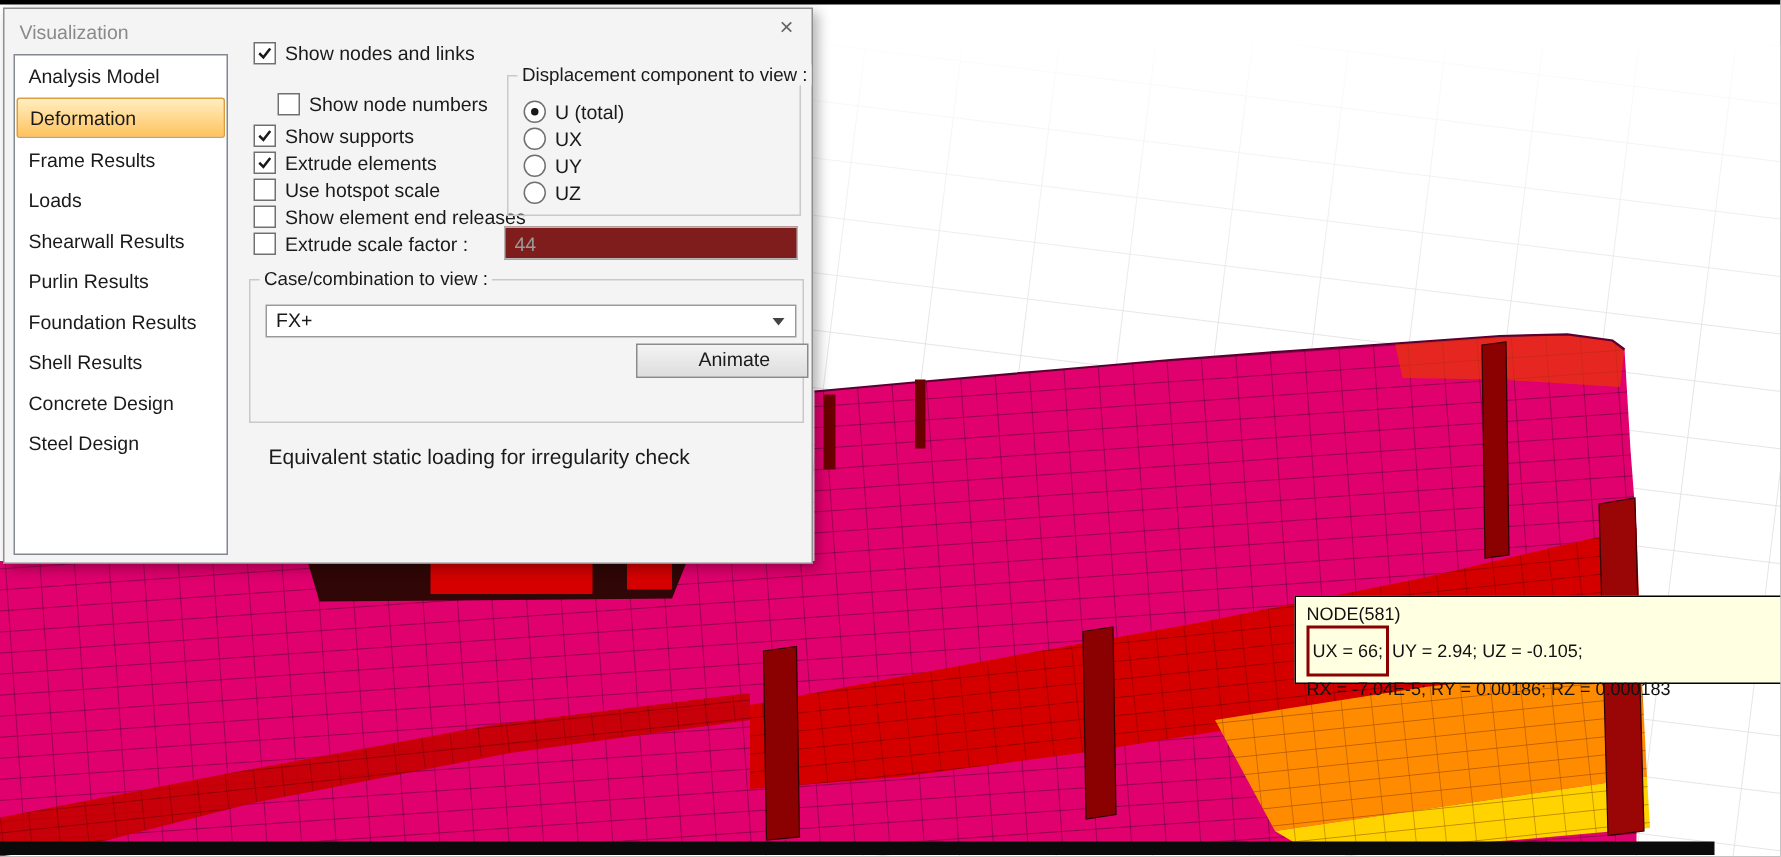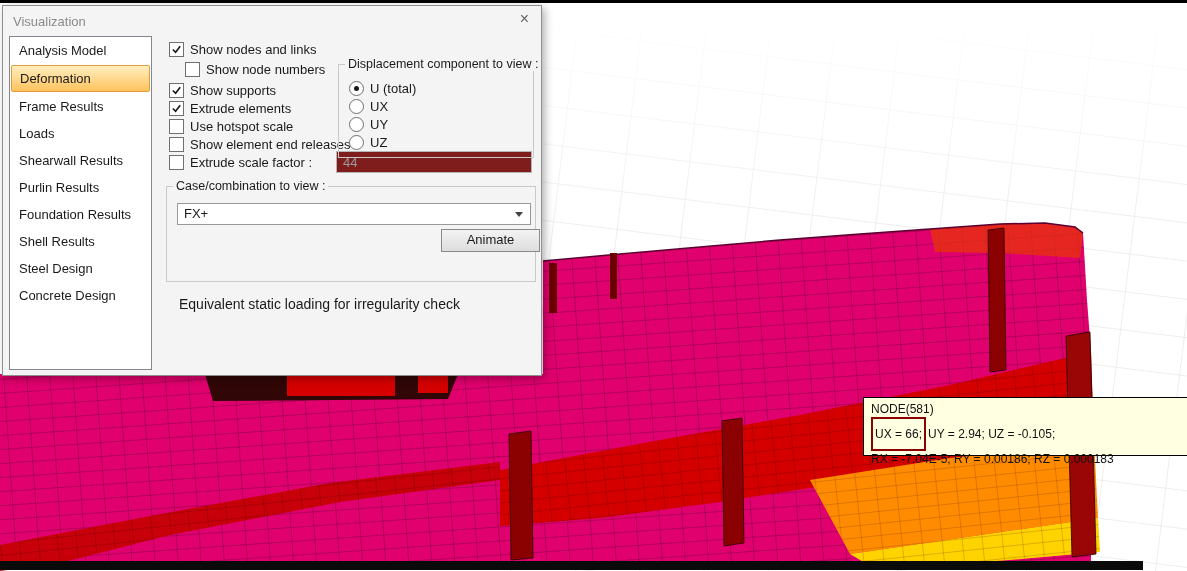--- a/index.html
+++ b/index.html
@@ -30,44 +30,44 @@
   .row{position:absolute;display:flex;align-items:center;white-space:nowrap;}
   .cb{width:13px;height:13px;background:#fff;border:1px solid #707070;margin-right:6px;
       display:inline-flex;align-items:center;justify-content:center;flex:0 0 13px;}
   .cb svg{display:none;width:11px;height:11px;stroke:#1a1a1a;stroke-width:1.8;fill:none;}
   .cb[data-checked="true"] svg{display:block;}
   .rd{width:13px;height:13px;border:1px solid #707070;border-radius:50%;background:#fff;
       margin-right:6px;display:inline-flex;align-items:center;justify-content:center;flex:0 0 13px;}
   .rd i{display:none;width:5px;height:5px;border-radius:50%;background:#1a1a1a;}
   .rd[data-selected="true"] i{display:block;}
 
-  .r1{left:166px;top:36px;} .r2{left:182px;top:56px;} .r3{left:166px;top:77px;}
+  .r1{left:166px;top:22px;} .r2{left:182px;top:56px;} .r3{left:166px;top:77px;}
   .r4{left:166px;top:95px;} .r5{left:166px;top:113px;} .r6{left:166px;top:131px;}
   .r7{left:166px;top:149px;}
 
   .scale-input{position:absolute;left:333px;top:145px;width:188px;height:20px;
       border:1px solid #b5b5b5;background:#7f1d1d;color:#9a9a9a;font-size:13px;
       font-family:"Liberation Sans",sans-serif;padding:0 0 0 6px;}
 
   .groupbox{position:absolute;border:1px solid #c9c9c9;background:transparent;}
   .gb-legend{position:absolute;top:-8px;left:6px;background:#f4f4f4;padding:0 3px;
              font-size:12.5px;white-space:nowrap;}
-  #group-displacement{left:335px;top:44px;width:194px;height:92px;margin-top:14px;}
+  #group-displacement{left:335px;top:44px;width:194px;height:92px;}
   #group-displacement .row{left:10px;}
   .gr1{top:16px;} .gr2{top:34px;} .gr3{top:52px;} .gr4{top:70px;}
 
   #group-case{left:163px;top:180px;width:368px;height:94px;}
   .combo{position:absolute;left:10px;top:16px;width:346px;height:20px;background:#fff;
          border:1px solid #999;line-height:20px;padding-left:6px;}
   .combo-arrow{position:absolute;right:7px;top:8px;width:0;height:0;
          border-left:4px solid transparent;border-right:4px solid transparent;
          border-top:5px solid #444;}
-  .animate-btn{position:absolute;left:274px;top:42px;width:97px;height:21px;
+  .animate-btn{position:absolute;left:257px;top:42px;width:97px;height:21px;
          border:1px solid #8a8a8a;background:linear-gradient(#f3f3f3,#ddd);
-         font-size:13px;text-align:center;line-height:19px;}
+         font-size:13px;text-align:center;line-height:19px;padding-left:16px;}
   .case-desc{position:absolute;left:12px;top:72px;font-size:14px;white-space:nowrap;margin-top:37px;}
 </style>
 </head>
 <body>
 
 <div id="app">
 
   <svg id="scene" width="1187" height="571" viewBox="0 0 1187 571">
     <defs>
       <pattern id="gridbg" width="64" height="38" patternUnits="userSpaceOnUse" patternTransform="rotate(7)">
@@ -151,22 +151,22 @@
 
     <div class="side-list">
       <div class="side-item" data-selected="false">Analysis Model</div>
       <div class="side-item" data-selected="true">Deformation</div>
       <div class="side-item" data-selected="false">Frame Results</div>
       <div class="side-item" data-selected="false">Loads</div>
       <div class="side-item" data-selected="false">Shearwall Results</div>
       <div class="side-item" data-selected="false">Purlin Results</div>
       <div class="side-item" data-selected="false">Foundation Results</div>
       <div class="side-item" data-selected="false">Shell Results</div>
+      <div class="side-item" data-selected="false">Concrete Design</div>
       <div class="side-item" data-selected="false">Steel Design</div>
-      <div class="side-item" data-selected="false">Concrete Design</div>
     </div>
 
     <div class="row r1">
       <span class="cb" data-checked="true">
           <svg viewBox="0 0 12 12">
             <polyline points="2,6 5,9 10,2.5"></polyline>
           </svg>
         </span>
       <span>Show nodes and links</span>
     </div>

